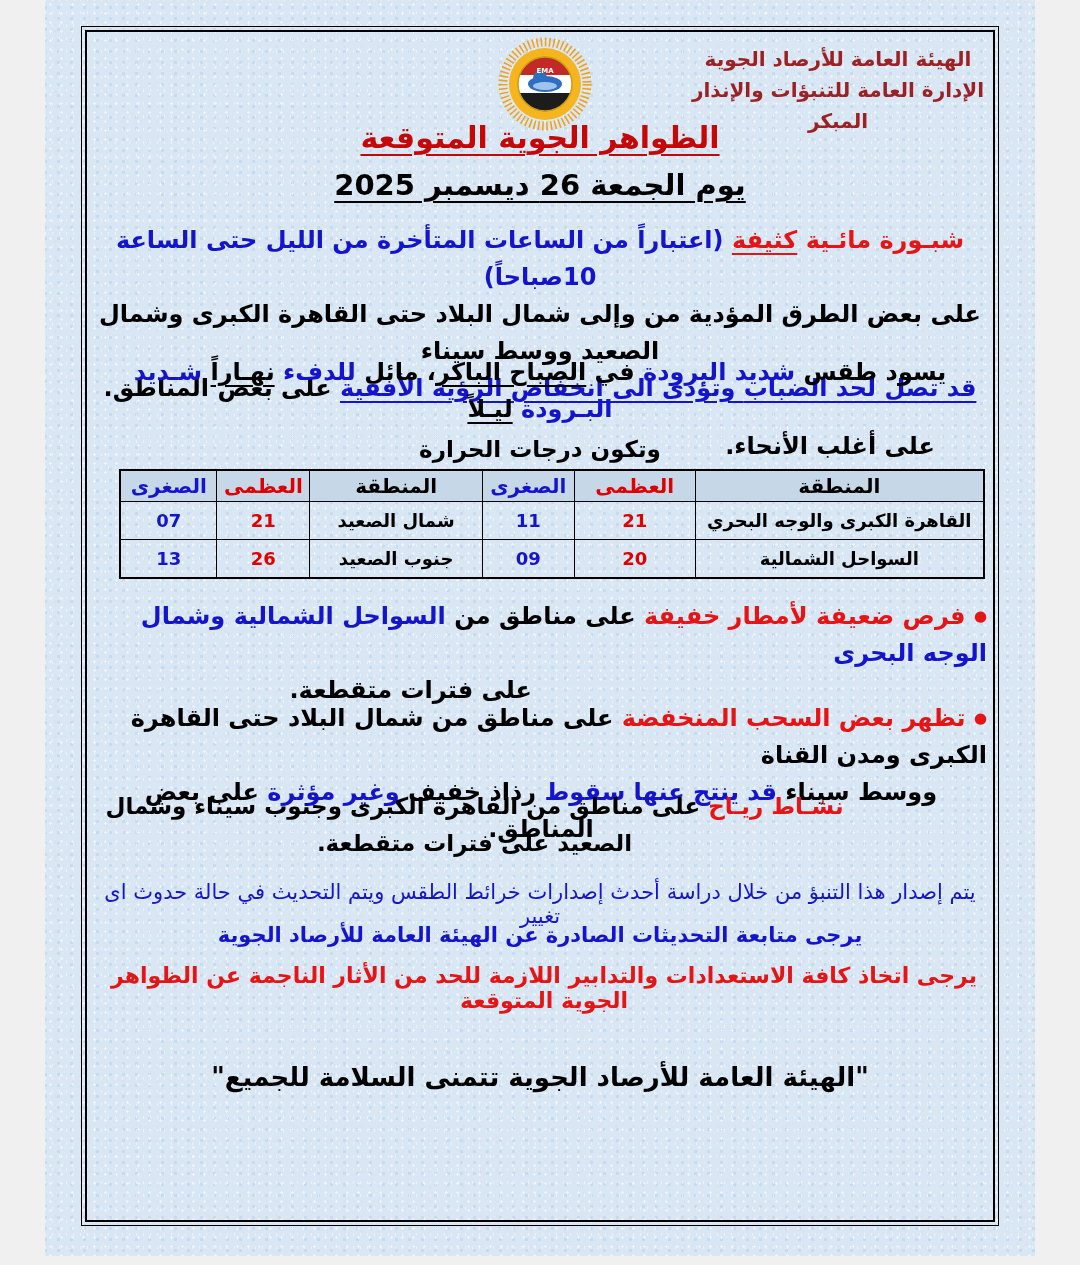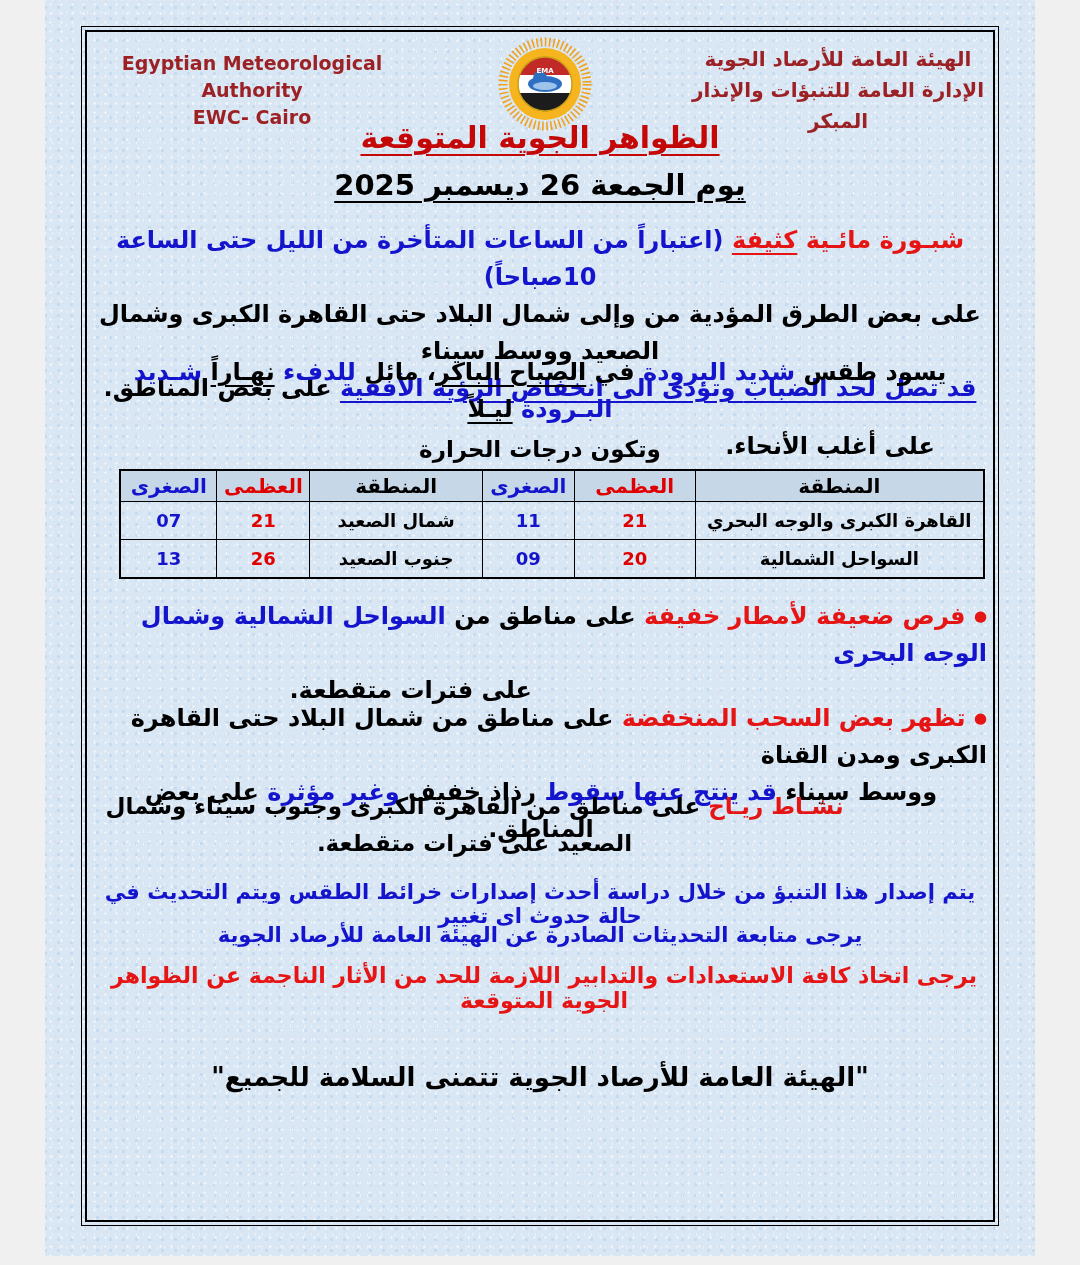--- a/index.html
+++ b/index.html
@@ -91,35 +91,31 @@
   .td-max{ color:#e00000; font-size:23px; }
   .td-min{ color:#1414cc; font-size:23px; }
 
   .bullet1{ left:8px; top:566px; width:892px; }
   .bullet1 .l2{ margin-right:455px; }
   .bullet2{ left:8px; top:668px; width:892px; }
   .dot{ color:#e61515; font-size:15px; vertical-align:3px; }
 
   .wind{ left:0px; top:756px; width:775px; font-size:23px; }
 
-  .note-blue1{ left:0; top:848px; width:100%; color:#1414cc; font-size:21px; font-weight:bold; }
+  .note-blue1{ left:0; top:848px; width:100%; color:#1414cc; font-size:21px; font-weight:normal; }
   .note-blue2{ left:0; top:891px; width:100%; color:#1414cc; font-size:21px; font-weight:bold; }
   .note-red{  left:4px; top:931px; width:100%; color:#e61515; font-size:22px; font-weight:bold; }
   .quote{ left:0; top:1030px; width:100%; color:#000; font-size:26px; font-weight:bold; }
 </style>
 </head>
 <body>
 
 <div class="page">
   <div class="frame">
 
-    <div class="abs org-en ltr">
-      <div>Egyptian Meteorological Authority</div>
-      <div>EWC- Cairo</div>
-    </div>
 
     <div class="abs logo">
       <svg viewBox="0 0 100 100" width="100" height="100">
         <circle cx="50" cy="50" r="42" fill="none" stroke="#f0a11d" stroke-width="9" stroke-dasharray="1.6 2.6"></circle>
         <circle cx="50" cy="50" r="36" fill="#f6b51f"></circle>
         <circle cx="50" cy="50" r="27" fill="#ffffff"></circle>
         <path d="M24.5,41 A27,27 0 0 1 75.5,41 Z" fill="#c22a27"></path>
         <path d="M24.5,59 A27,27 0 0 0 75.5,59 Z" fill="#1c1c1c"></path>
         <ellipse cx="50" cy="50" rx="17" ry="8" fill="#2f6fc1"></ellipse>
         <circle cx="45" cy="44" r="7" fill="#2f6fc1"></circle>

